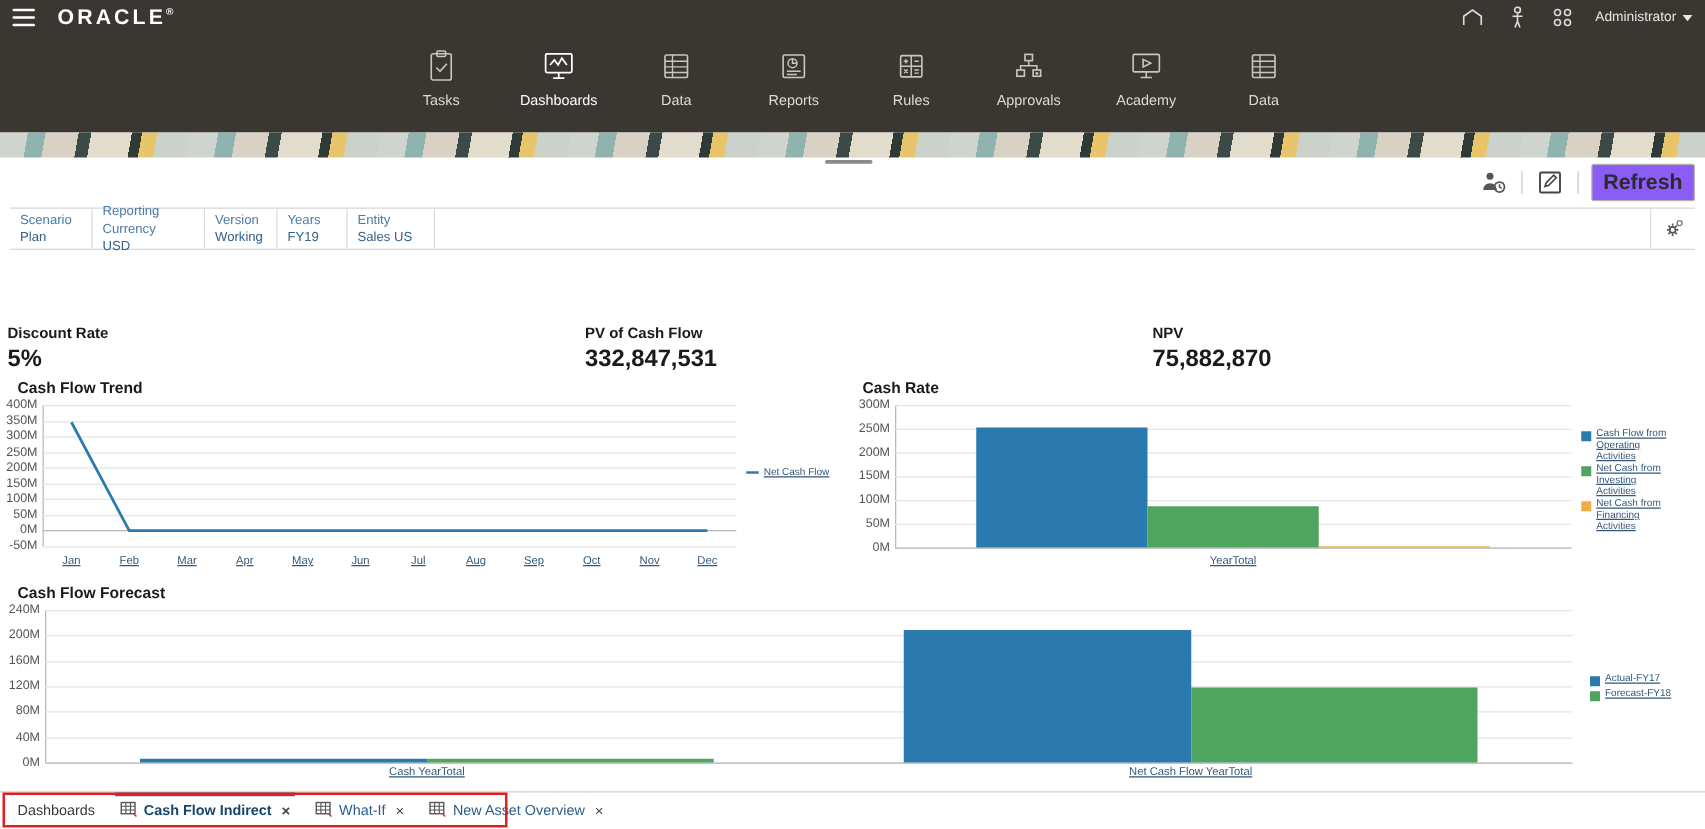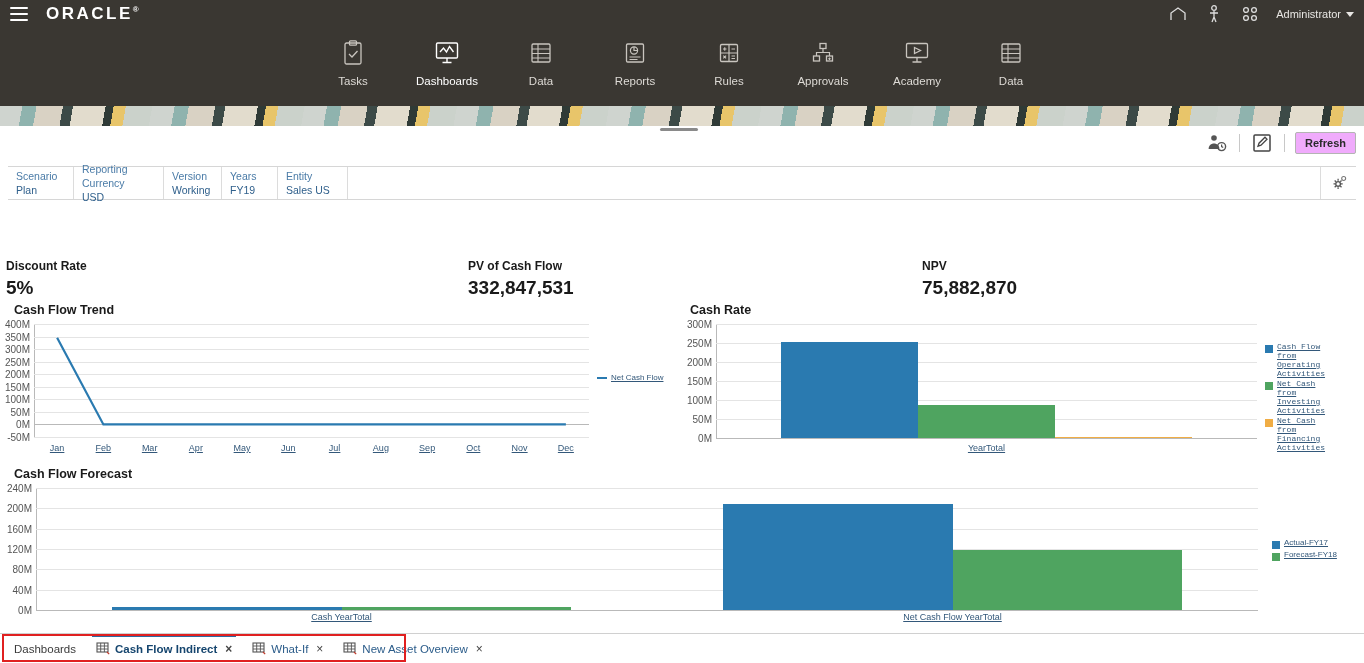--- a/index.html
+++ b/index.html
@@ -78,22 +78,22 @@
   }
 
   
   .action-bar {
     position: absolute; top: 131px; right: 8px;
     display: flex; align-items: center; gap: 10px;
   }
   .act-icon { width: 24px; height: 24px; display: flex; align-items: center; justify-content: center; cursor: pointer; }
   .act-sep { width: 1px; height: 18px; background: #c8c8c8; }
   .refresh-btn {
-    border: 1px solid #b4b4b4; background: #f0abfc;
-    font-size: 11px; font-weight: bold; color: #2b2b2b;
+    border: 1px solid #b4b4b4; background: #8b5cf6;
+    font-size: 17px; font-weight: bold; color: #2b2b2b;
     padding: 4px 9px; border-radius: 2px; cursor: pointer;
     font-family: "Liberation Sans", sans-serif;
   }
 
   
   .pov-bar {
     position: absolute; top: 166px; left: 8px;
     width: 1348px; height: 34px;
     border-top: 1px solid #d6d6d6; border-bottom: 1px solid #d6d6d6;
     display: flex; align-items: stretch; background: #ffffff;
@@ -438,21 +438,21 @@
     <div class="gridline" style="top: 114px;"></div>
     <div class="ytick" style="top: 114px;">0M</div>
     <div class="axis-h" style="top: 114px;"></div>
     <div class="bar" style="left: 64.92px; width: 137.053px; top: 17.86px; height: 96.14px; background: rgb(42, 122, 176);"></div>
     <div class="bar" style="left: 201.973px; width: 137.053px; top: 81.32px; height: 32.68px; background: rgb(79, 164, 96);"></div>
     <div class="bar" style="left: 339.027px; width: 137.053px; top: 112.86px; height: 1.14px; background: rgb(240, 173, 69);"></div>
   </div>
 <div id="cashflow-xlabels">
     <div class="xlabel" style="left: 986.5px; top: 443px;">YearTotal</div>
   </div>
-<div class="legend" id="legend-cashflow" style="top:342px; left:1265px; width:90px;font-family:Liberation Mono, monospace;">
+<div class="legend" id="legend-cashflow" style="top:342px; left:1265px; width:90px;">
     <div class="legend-row">
       <span class="legend-swatch" style="background: rgb(42, 122, 176);"></span>
       <span class="legend-text">Cash Flow from Operating Activities</span>
     </div>
     <div class="legend-row">
       <span class="legend-swatch" style="background: rgb(79, 164, 96);"></span>
       <span class="legend-text">Net Cash from Investing Activities</span>
     </div>
     <div class="legend-row">
       <span class="legend-swatch" style="background: rgb(240, 173, 69);"></span>

